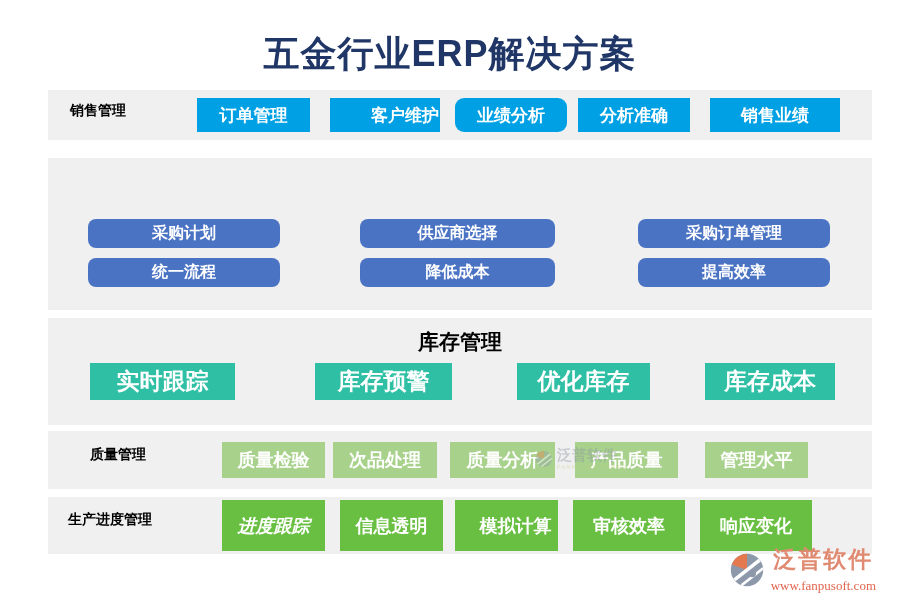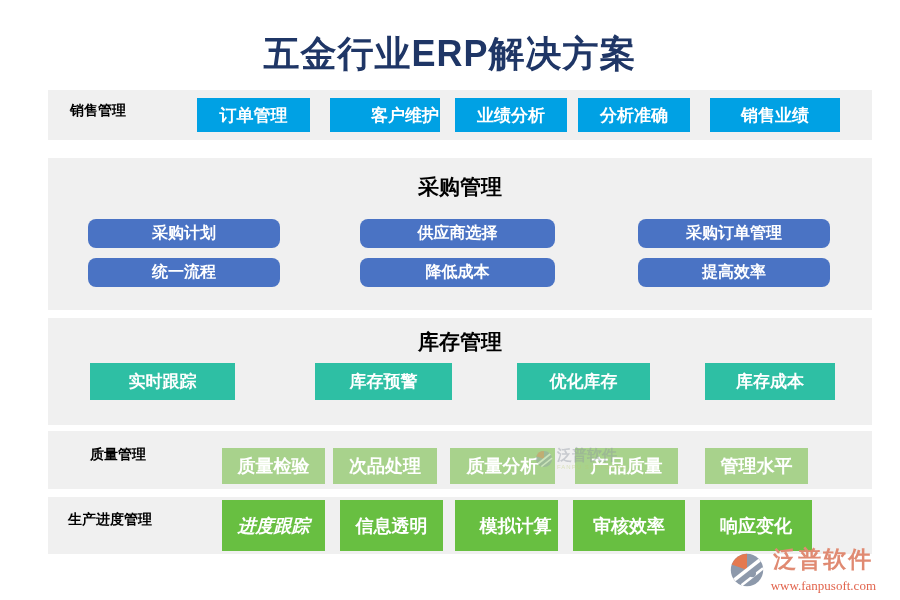--- a/index.html
+++ b/index.html
@@ -26,36 +26,36 @@
 
   .side-label{position:absolute;font-size:14px;font-weight:bold;color:#000;
               white-space:nowrap;}
   .center-label{position:absolute;left:0;width:100%;text-align:center;
                 font-size:21px;font-weight:bold;color:#000;}
 
   .btn{position:absolute;display:flex;align-items:center;justify-content:center;
        color:#fff;font-weight:bold;white-space:nowrap;box-sizing:border-box;}
 
   .btn-cyan{background:var(--sales-button,#00a1e4);font-size:17px;top:8px;height:34px;}
-  .s1{left:149px;width:113px;} .s2{left:282px;width:110px;padding-left:40px;} .s3{left:407px;width:112px;}
+  .s1{left:149px;width:113px;} .s2{left:282px;width:110px;padding-left:40px;} .s3{left:407px;width:112px;border-radius:9px;}
   .s4{left:530px;width:112px;} .s5{left:662px;width:130px;}
   .label-sales{left:22px;top:12px;}
 
   .label-purchase{top:15px;}
   .btn-blue{background:var(--purchase-button,#4a73c4);font-size:16px;height:29px;border-radius:8px;}
   .pA{top:61px;} .pB{top:100px;}
   .pc1{left:40px;width:192px;} .pc2{left:312px;width:195px;} .pc3{left:590px;width:192px;}
 
   .label-inventory{top:10px;}
-  .btn-teal{background:var(--inventory-button,#2ebfa4);font-size:17px;top:45px;height:37px;}
+  .btn-teal{background:var(--inventory-button,#2ebfa4);font-size:23px;top:45px;height:37px;}
   .i1{left:42px;width:145px;} .i2{left:267px;width:137px;}
   .i3{left:469px;width:133px;} .i4{left:657px;width:130px;}
 
   .label-quality{left:42px;top:15px;}
-  .btn-lgreen{background:var(--quality-button,#a8d28c);font-size:18px;top:17px;height:36px;}
+  .btn-lgreen{background:var(--quality-button,#a8d28c);font-size:18px;top:11px;height:36px;}
   .q1{left:174px;width:103px;} .q2{left:285px;width:104px;} .q3{left:402px;width:105px;}
   .q4{left:527px;width:103px;} .q5{left:657px;width:103px;}
 
   .label-production{left:20px;top:14px;}
   .btn-green{background:var(--production-button,#68bf41);font-size:18px;top:3px;height:51px;}
   .g1{left:174px;width:103px;font-style:italic;} .g2{left:292px;width:103px;} .g3{left:407px;width:103px;padding-left:18px;}
   .g4{left:525px;width:112px;} .g5{left:652px;width:112px;}
 
   
   .watermark{position:absolute;left:535px;top:447px;display:flex;align-items:center;
@@ -84,21 +84,20 @@
   <section class="panel panel-sales">
     <div class="side-label label-sales">销售管理</div>
     <div class="btn btn-cyan s1">订单管理</div>
     <div class="btn btn-cyan s2">客户维护</div>
     <div class="btn btn-cyan s3">业绩分析</div>
     <div class="btn btn-cyan s4">分析准确</div>
     <div class="btn btn-cyan s5">销售业绩</div>
   </section>
 
   <section class="panel panel-purchase">
-    <div class="center-label label-purchase">采购管理</div>
     <div class="btn btn-blue pA pc1">采购计划</div>
     <div class="btn btn-blue pA pc2">供应商选择</div>
     <div class="btn btn-blue pA pc3">采购订单管理</div>
     <div class="btn btn-blue pB pc1">统一流程</div>
     <div class="btn btn-blue pB pc2">降低成本</div>
     <div class="btn btn-blue pB pc3">提高效率</div>
   </section>
 
   <section class="panel panel-inventory">
     <div class="center-label label-inventory">库存管理</div>

